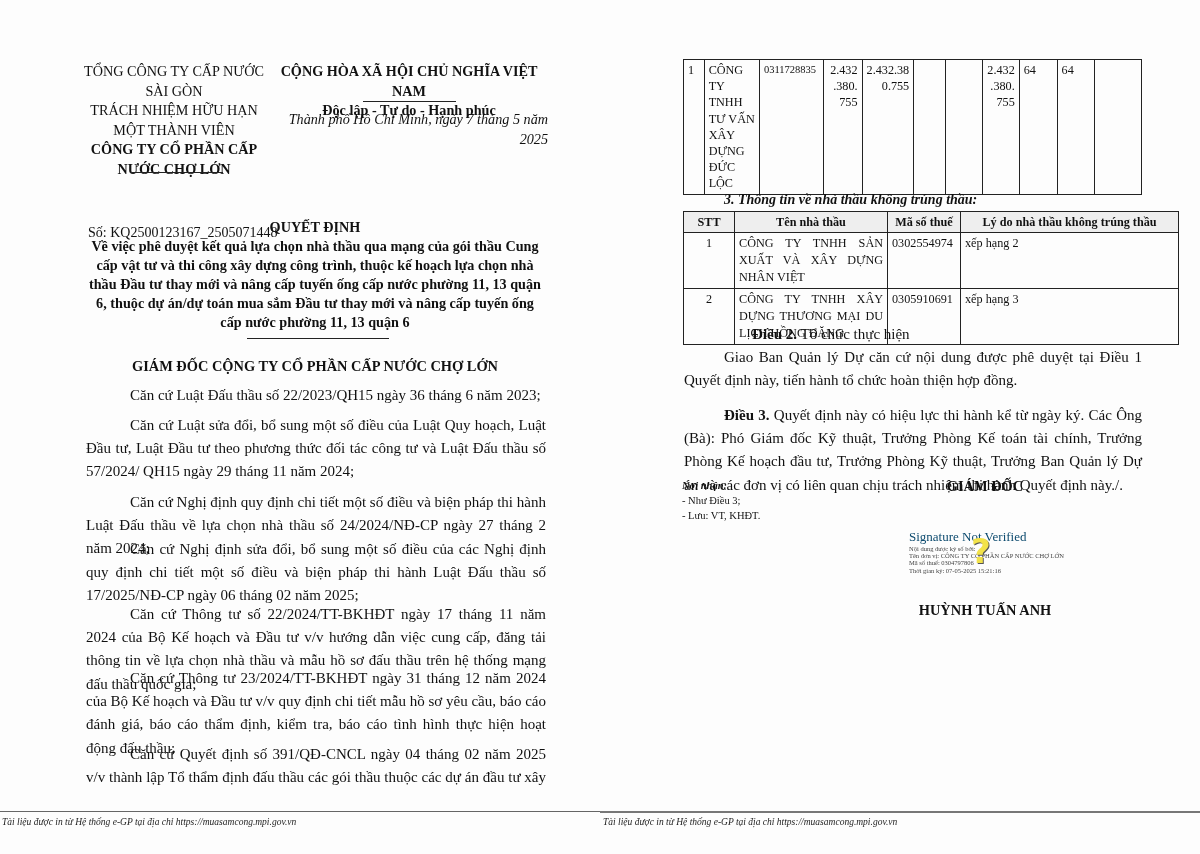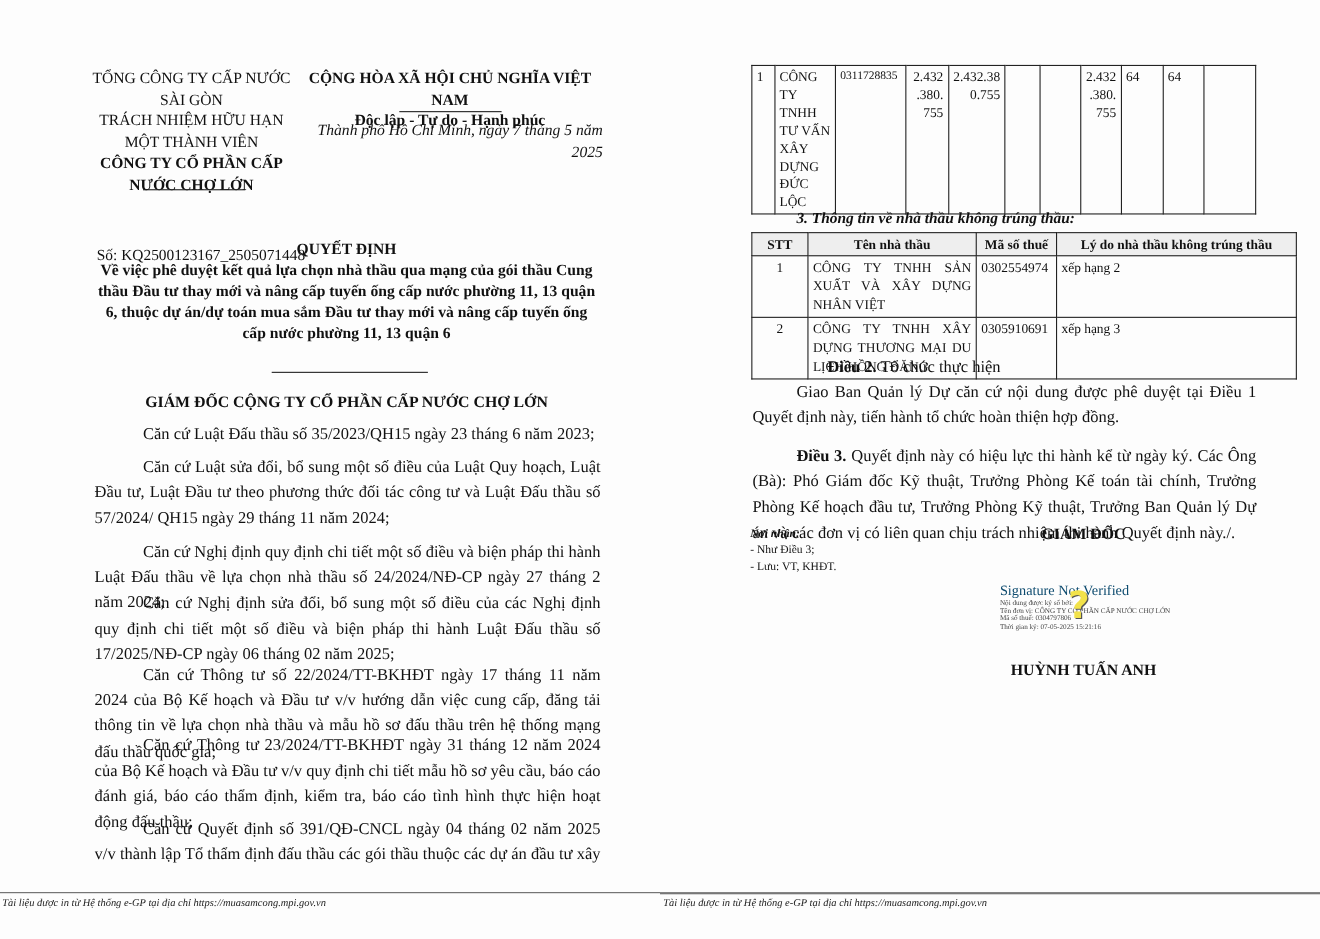--- a/index.html
+++ b/index.html
@@ -51,29 +51,30 @@
   </div>
   <div class="rule" style="left:363px;top:101px;width:93px;"></div>
   <div class="abs i" style="left:268px;top:110px;width:280px;text-align:right;font-size:14.2px;line-height:19.6px;">
     <div>Thành phố Hồ Chí Minh, ngày 7 tháng 5 năm</div>
     <div>2025</div>
   </div>
 
   <div class="abs center b" style="left:84px;top:218px;width:462px;font-size:14.2px;line-height:18.9px;">
     <div>QUYẾT ĐỊNH</div>
     <div>Về việc phê duyệt kết quả lựa chọn nhà thầu qua mạng của gói thầu Cung</div>
+    <div>cấp vật tư và thi công xây dựng công trình, thuộc kế hoạch lựa chọn nhà</div>
     <div>thầu Đầu tư thay mới và nâng cấp tuyến ống cấp nước phường 11, 13 quận</div>
     <div>6, thuộc dự án/dự toán mua sắm Đầu tư thay mới và nâng cấp tuyến ống</div>
     <div>cấp nước phường 11, 13 quận 6</div>
   </div>
   <div class="rule" style="left:247px;top:338px;width:142px;"></div>
 
   <div class="abs center b" style="left:84px;top:358px;width:462px;font-size:14.4px;">GIÁM ĐỐC CỘNG TY CỔ PHẦN CẤP NƯỚC CHỢ LỚN</div>
 
-  <div class="para" style="top:384px;"><span class="indent"></span><span>Căn cứ Luật Đấu thầu số 35/2023/QH15 ngày 23 tháng 6 năm 2023;</span></div>
+  <div class="para" style="top:384px;"><span class="indent"></span><span>Căn cứ Luật Đấu thầu số 22/2023/QH15 ngày 36 tháng 6 năm 2023;</span></div>
   <div class="para" style="top:414px;"><span class="indent"></span><span>Căn cứ Luật sửa đổi, bổ sung một số điều của Luật Quy hoạch, Luật Đầu tư, Luật Đầu tư theo phương thức đối tác công tư và Luật Đấu thầu số 57/2024/ QH15 ngày 29 tháng 11 năm 2024;</span></div>
   <div class="para" style="top:491px;"><span class="indent"></span><span>Căn cứ Nghị định quy định chi tiết một số điều và biện pháp thi hành Luật Đấu thầu về lựa chọn nhà thầu số 24/2024/NĐ-CP ngày 27 tháng 2 năm 2024;</span></div>
   <div class="para" style="top:538px;"><span class="indent"></span><span>Căn cứ Nghị định sửa đổi, bổ sung một số điều của các Nghị định quy định chi tiết một số điều và biện pháp thi hành Luật Đấu thầu số 17/2025/NĐ-CP ngày 06 tháng 02 năm 2025;</span></div>
   <div class="para" style="top:603px;"><span class="indent"></span><span>Căn cứ Thông tư số 22/2024/TT-BKHĐT ngày 17 tháng 11 năm 2024 của Bộ Kế hoạch và Đầu tư v/v hướng dẫn việc cung cấp, đăng tải thông tin về lựa chọn nhà thầu và mẫu hồ sơ đấu thầu trên hệ thống mạng đấu thầu quốc gia;</span></div>
   <div class="para" style="top:667px;"><span class="indent"></span><span>Căn cứ Thông tư 23/2024/TT-BKHĐT ngày 31 tháng 12 năm 2024 của Bộ Kế hoạch và Đầu tư v/v quy định chi tiết mẫu hồ sơ yêu cầu, báo cáo đánh giá, báo cáo thẩm định, kiểm tra, báo cáo tình hình thực hiện hoạt động đấu thầu;</span></div>
   <div class="para" style="top:743px;height:42px;overflow:hidden;"><span class="indent"></span><span>Căn cứ Quyết định số 391/QĐ-CNCL ngày 04 tháng 02 năm 2025 v/v thành lập Tổ thẩm định đấu thầu các gói thầu thuộc các dự án đầu tư xây dựng</span></div>
 
   <div class="footer-line" style="left:0;width:600px;background:#666;height:1px;"></div>
   <div class="footer-text" style="left:2px;">Tài liệu được in từ Hệ thống e-GP tại địa chỉ https://muasamcong.mpi.gov.vn</div>
 </div>

